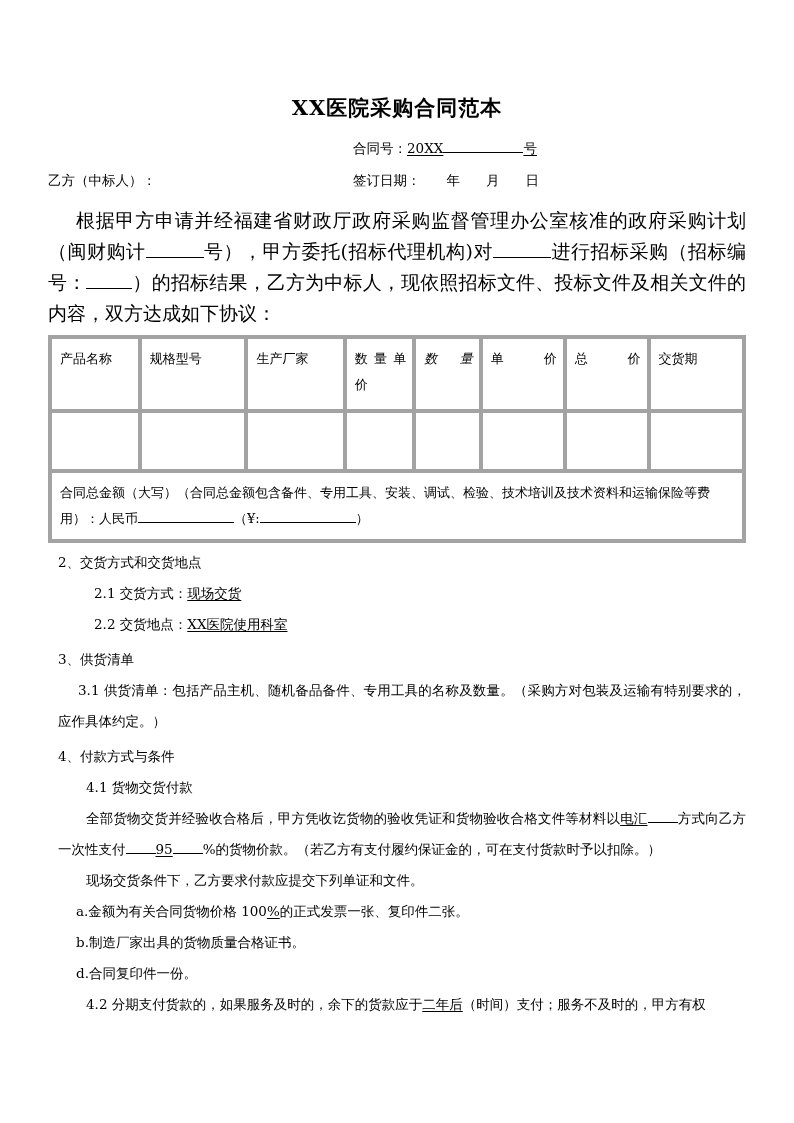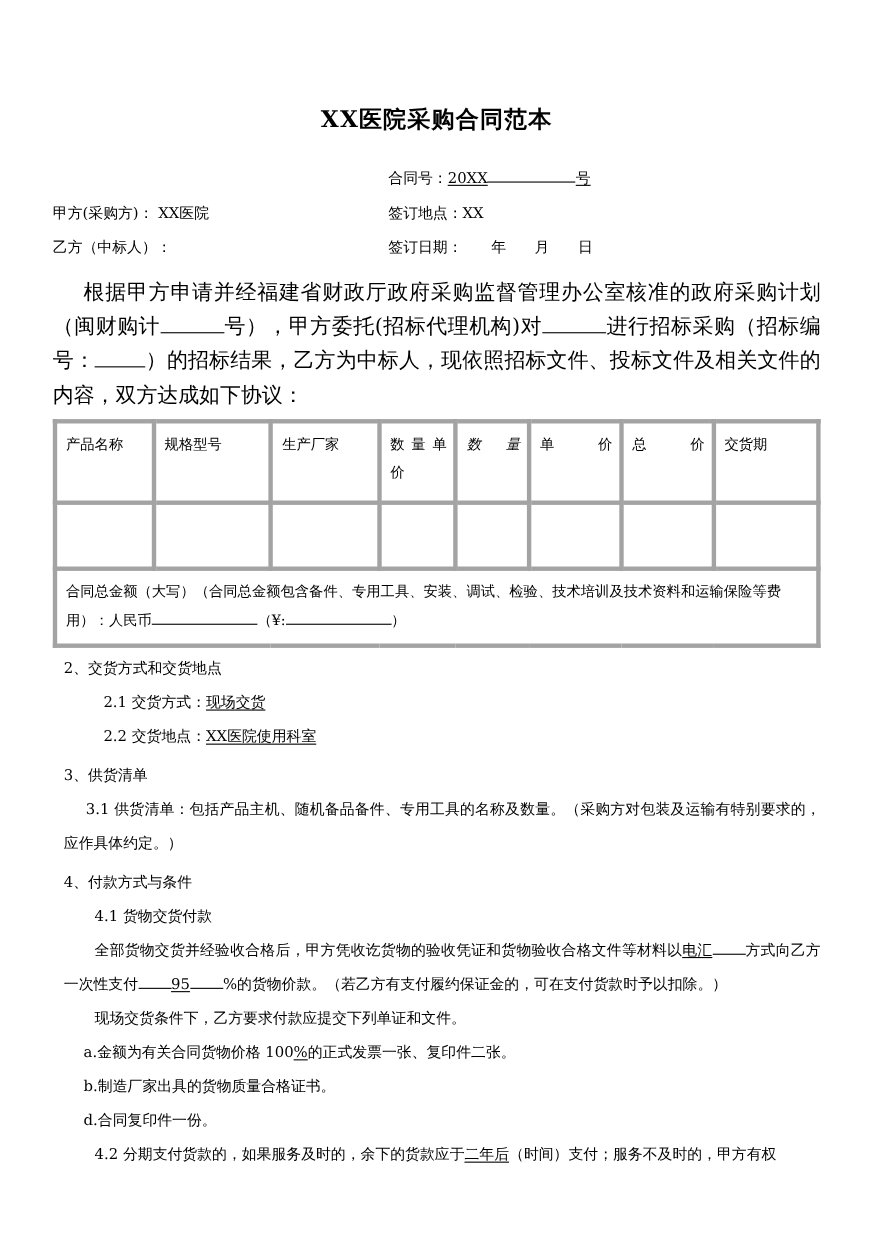--- a/index.html
+++ b/index.html
@@ -25,21 +25,21 @@
   .doc-title {
     text-align: center;
     font-size: 21px;
     font-weight: bold;
     letter-spacing: 1px;
     margin: 16px 0 0 0;
     font-family: "DejaVu Serif", "Liberation Serif", serif;
   }
 
   .meta-block {
-    margin-top: 34px;
+    margin-top: 20px;
     font-size: 13.5px;
     line-height: 1;
   }
   .meta-row {
     display: flex;
     margin-bottom: 18px;
   }
   .meta-left {
     width: 305px;
     flex: 0 0 305px;
@@ -143,29 +143,20 @@
 
   <div class="meta-block">
 
     <div class="meta-row centered">
       <div class="meta-left"></div>
       <div class="meta-right">
         <span>合同号：</span><span class="ul">20XX</span><span class="blank b-lg"></span><span class="ul">号</span>
       </div>
     </div>
 
-    <div class="meta-row">
-      <div class="meta-left">
-        <span>甲方(采购方)：</span>
-        <span>XX医院</span>
-      </div>
-      <div class="meta-right">
-        <span>签订地点：</span><span>XX</span>
-      </div>
-    </div>
 
     <div class="meta-row">
       <div class="meta-left">
         <span>乙方（中标人）：</span><span></span>
       </div>
       <div class="meta-right">
         <span>签订日期：</span><span class="sp3"></span><span>年</span><span class="sp3"></span><span>月</span><span class="sp3"></span><span>日</span>
       </div>
     </div>
 

